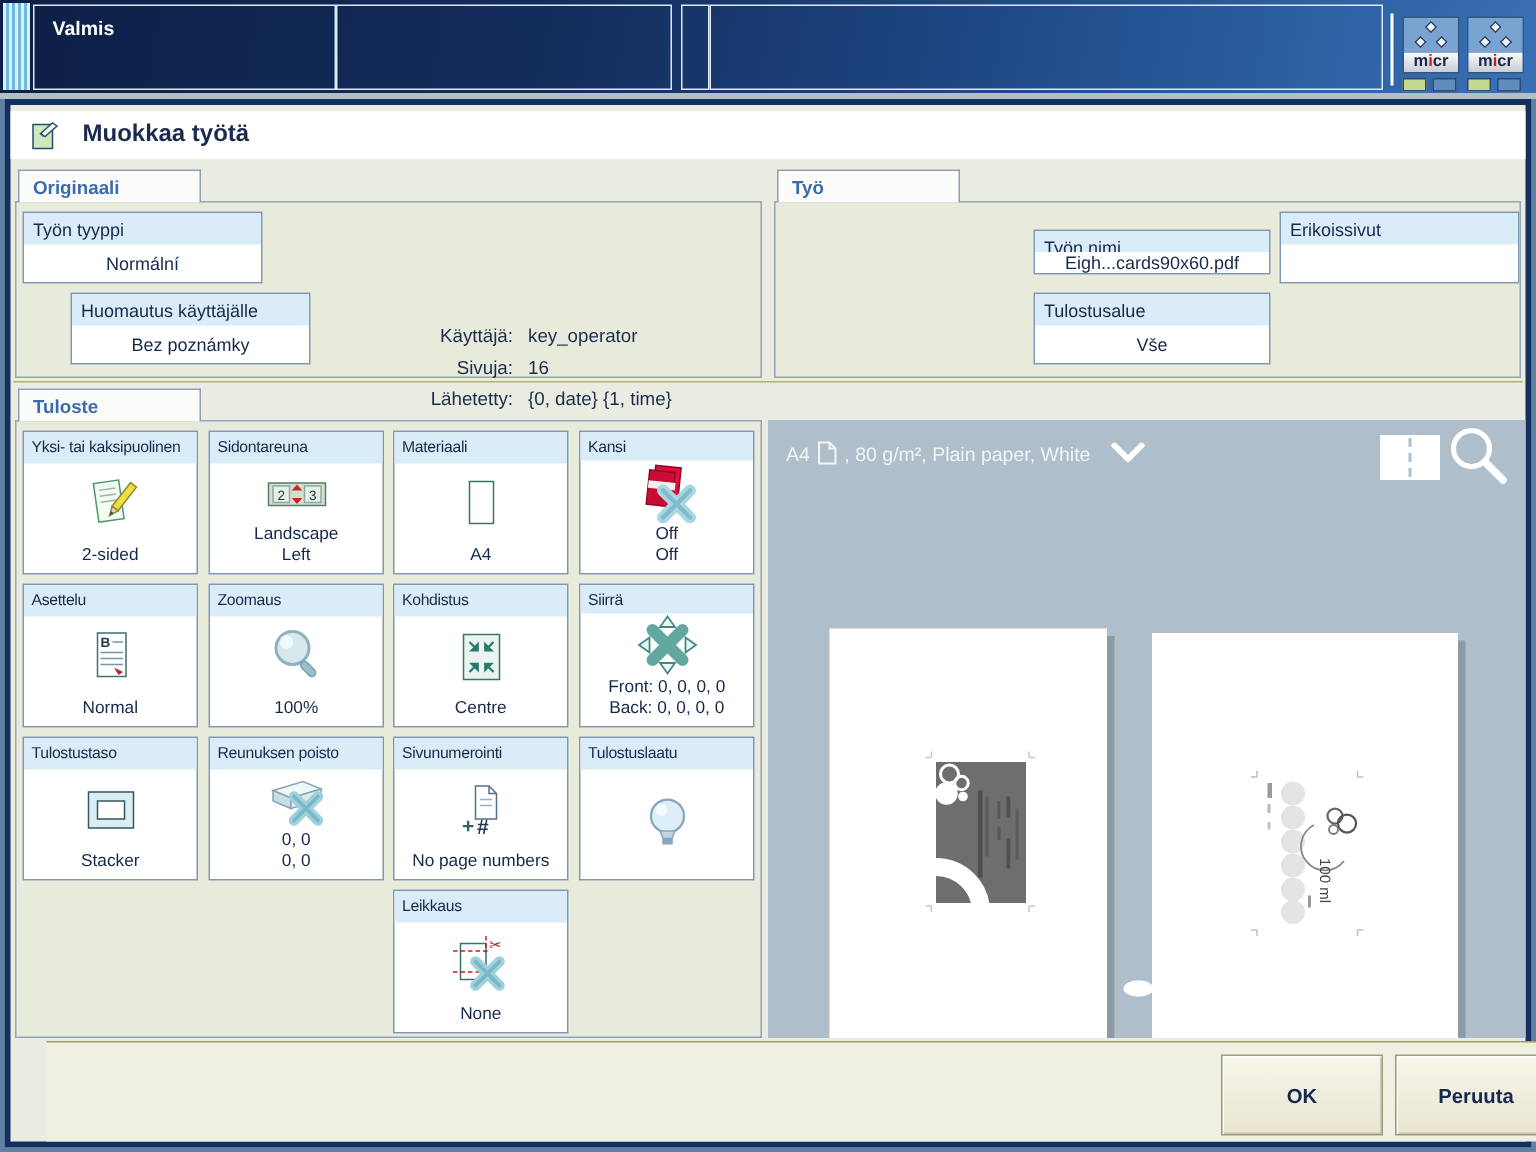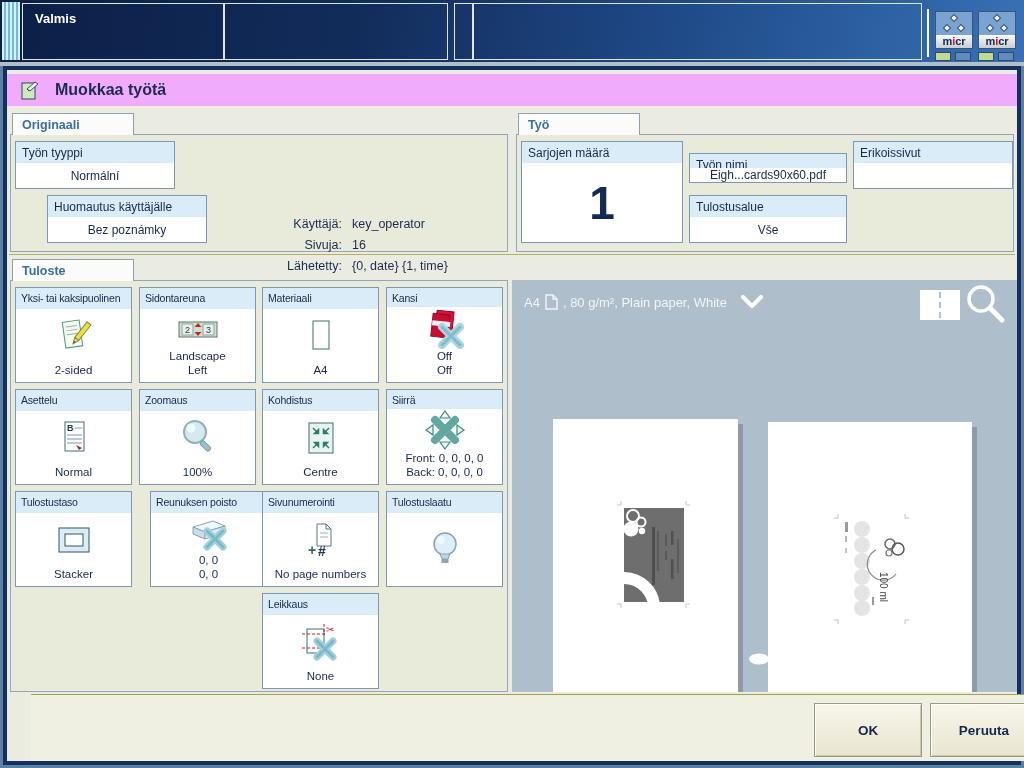--- a/index.html
+++ b/index.html
@@ -28,21 +28,21 @@
   .micr .bars { display:flex; gap:4px; margin-top:3px; }
   .micr .bars i { display:block; width:16px; height:9px; border:1px solid #2c4a70; }
   .micr .bars .g { background:#c3d98d; }
   .micr .bars .b { background:#5f8cbb; }
 
   
   .pre-strip { position:absolute; left:0; top:62px; width:1024px; height:4px; background:#b3bfc7; }
   .window { position:absolute; left:3px; top:66px; width:1018px; height:699px;
             border:4px solid #13305f; background:#ebece1; }
 
-  .titlebar { position:absolute; left:0; top:4px; width:1010px; height:32px; background:#f0abfc;
+  .titlebar { position:absolute; left:0; top:4px; width:1010px; height:32px; background:#ffffff;
               display:flex; align-items:center; }
   .titlebar .ticon { margin-left:12px; }
   .titlebar .ttext { margin-left:14px; font-size:16px; font-weight:bold; color:#1b2b4d; }
 
   .divider-olive { position:absolute; left:2px; width:1006px; height:1px; background:#b2b260; }
 
   
   .tab { position:absolute; height:22px; width:122px; background:#fbfcf9; border:1px solid #8fa0b5;
          border-bottom:none; color:#3a6ca8; font-weight:bold; font-size:12.5px; padding:4px 0 0 9px; z-index:2; }
   .section { position:absolute; background:#e8eada; border:1px solid #93a5ba; z-index:1; }
@@ -179,26 +179,20 @@
       <div class="info-row">
         <div class="info-key">Tunnus:</div>
         <div class="info-val">(oletus)</div>
       </div>
     </div>
   </div>
 
   <div class="tab" style="left:511px;top:43px;">Työ</div>
   <div class="section" style="left:509px;top:64px;width:498px;height:118px;">
 
-    <div class="mini-btn" style="left:4px;top:6px;width:162px;height:102px;">
-      <div class="hdr">Sarjojen määrä</div>
-      <div class="body">
-          <span class="big-count">1</span>
-        </div>
-    </div>
     <div class="mini-btn" style="left:172px;top:18px;width:158px;height:30px;">
       <div class="hdr">Työn nimi</div>
       <div class="body">Eigh...cards90x60.pdf</div>
     </div>
     <div class="mini-btn" style="left:172px;top:60px;width:158px;height:48px;">
       <div class="hdr">Tulostusalue</div>
       <div class="body">Vše</div>
     </div>
     <div class="mini-btn" style="left:336px;top:6px;width:160px;height:48px;">
       <div class="hdr">Erikoissivut</div>
@@ -366,21 +360,21 @@
           <rect x="6" y="6" width="30" height="24" fill="#d8eef4" stroke="#35565e"></rect>
           <rect x="12" y="12" width="18" height="12" fill="#ffffff" stroke="#35565e"></rect>
         </svg>
       </div>
       <div class="val">
           <span>Stacker</span>
           <span></span>
         </div>
     </div>
 
-    <div class="opt-btn" style="left:128px;top:210px;margin-left:11px;">
+    <div class="opt-btn" style="left:128px;top:210px;">
       <div class="hdr">Reunuksen poisto</div>
       <div class="ico">
         <svg width="44" height="40" viewBox="0 0 44 40">
           <polygon points="6,14 26,8 38,13 18,19" fill="#eef8fb" stroke="#8aa4b4"></polygon>
           <polygon points="6,14 18,19 18,26 6,21" fill="#c9dde8" stroke="#8aa4b4"></polygon>
           <polygon points="18,19 38,13 38,20 18,26" fill="#dcebf2" stroke="#8aa4b4"></polygon>
           <path d="M20 18 L36 34 M36 18 L20 34" stroke="#9fd0dc" stroke-width="7" stroke-linecap="round"></path>
           <path d="M20 18 L36 34 M36 18 L20 34" stroke="#78b8c8" stroke-width="2.5" stroke-linecap="round"></path>
         </svg>
       </div>

